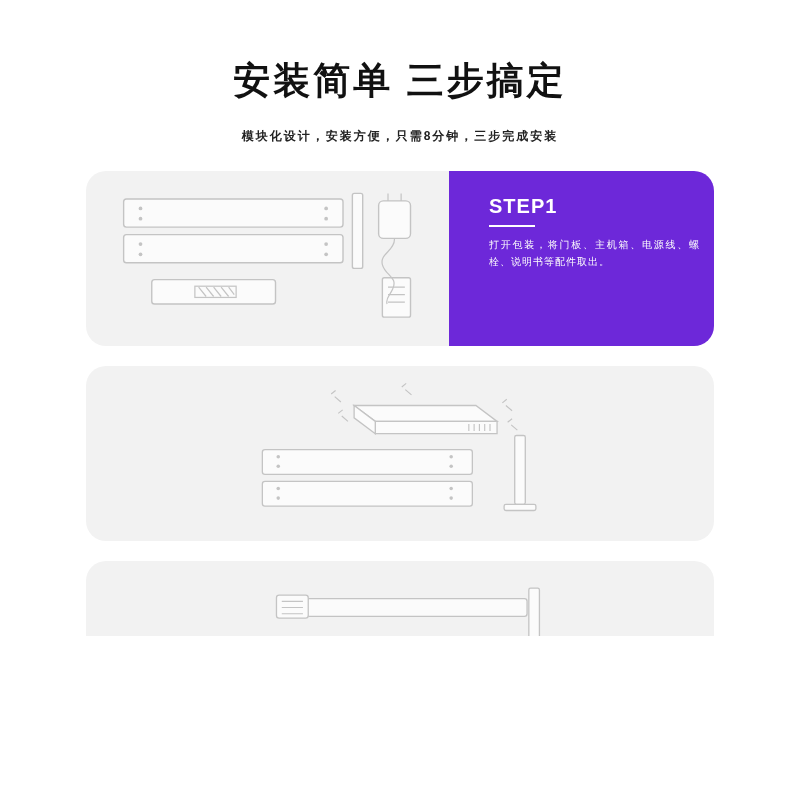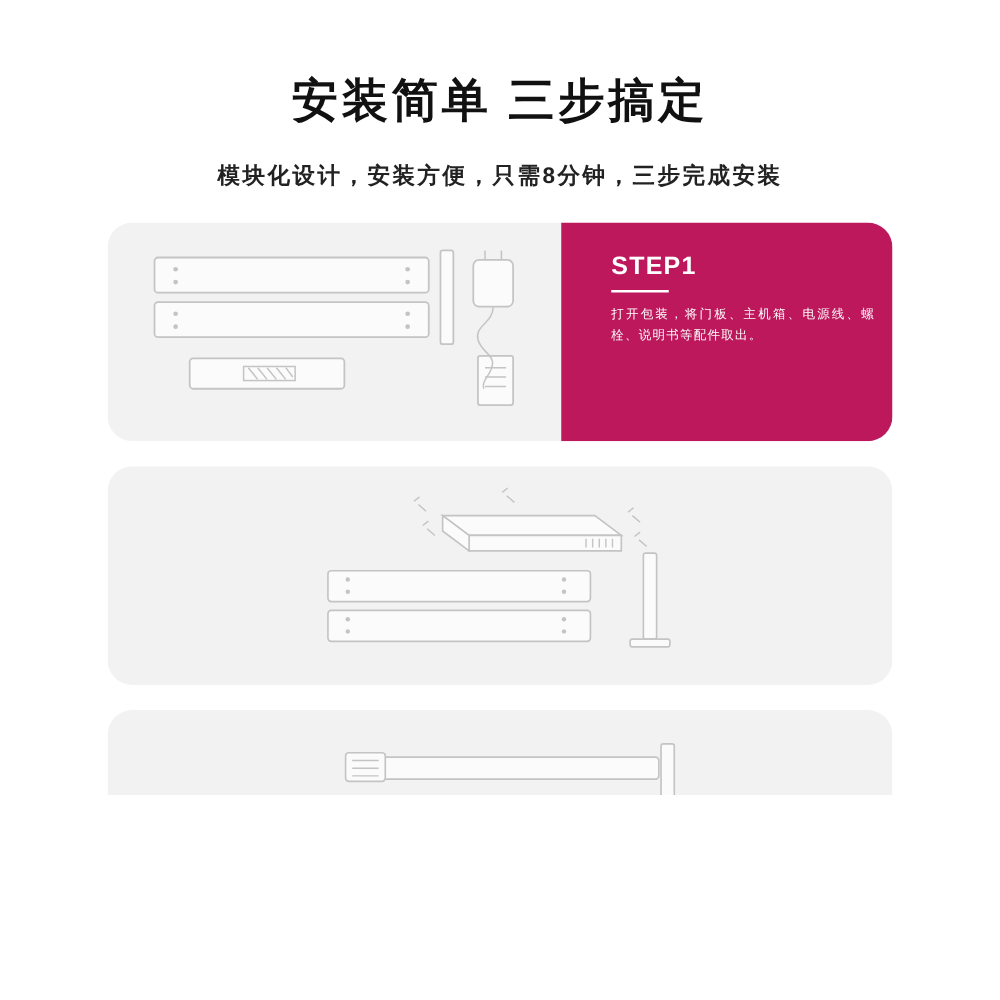--- a/index.html
+++ b/index.html
@@ -17,21 +17,21 @@
 
   .header { text-align: center; padding-top: 56px; }
   .title {
     font-size: 37px;
     font-weight: 900;
     color: #111111;
     letter-spacing: 3px;
   }
   .subtitle {
     margin-top: 22px;
-    font-size: 18px;
+    font-size: 12px;
     font-weight: 700;
     color: #222222;
     letter-spacing: 2px;
   }
 
   .steps {
     width: 628px;
     margin: 26px auto 0 auto;
     display: flex;
     flex-direction: column;
@@ -49,21 +49,21 @@
     flex: 1 1 auto;
     background: #f2f2f2;
     display: flex;
     align-items: center;
     justify-content: center;
   }
   .illustration-panel svg { display: block; }
 
   .text-panel {
     flex: 0 0 265px;
-    background: #be185d;
+    background: #6d28d9;
     color: #ffffff;
     padding: 24px 14px 16px 40px;
   }
   .step-label {
     font-size: 20px;
     font-weight: 800;
     letter-spacing: 1px;
     color: #ffffff;
   }
   .step-underline {

